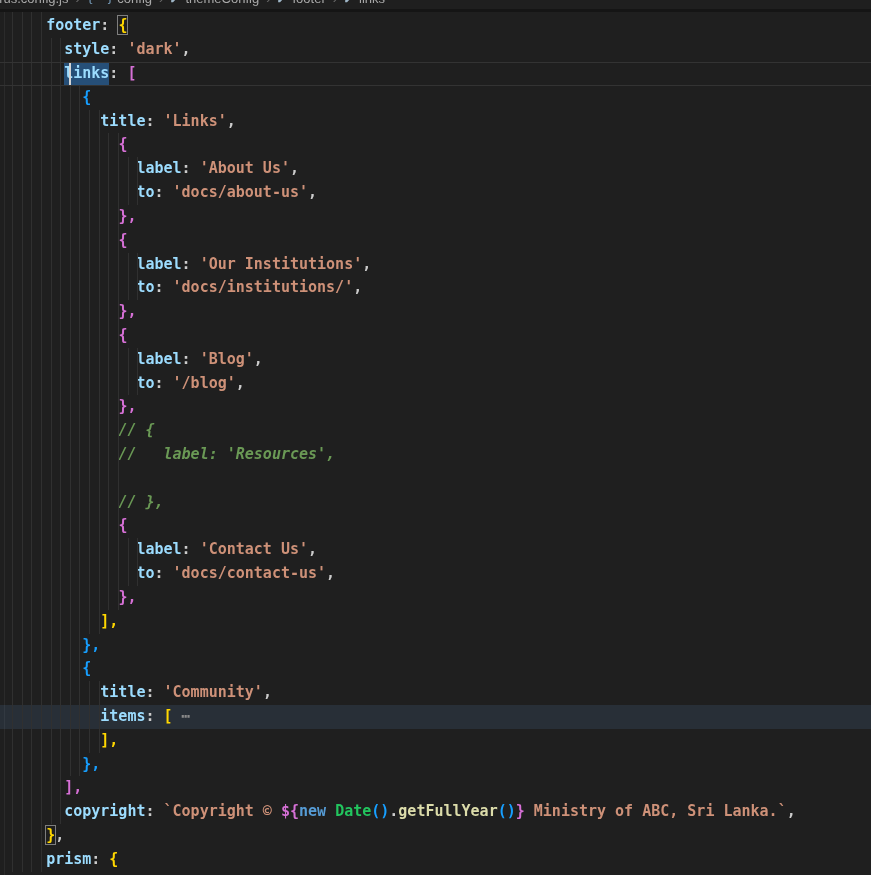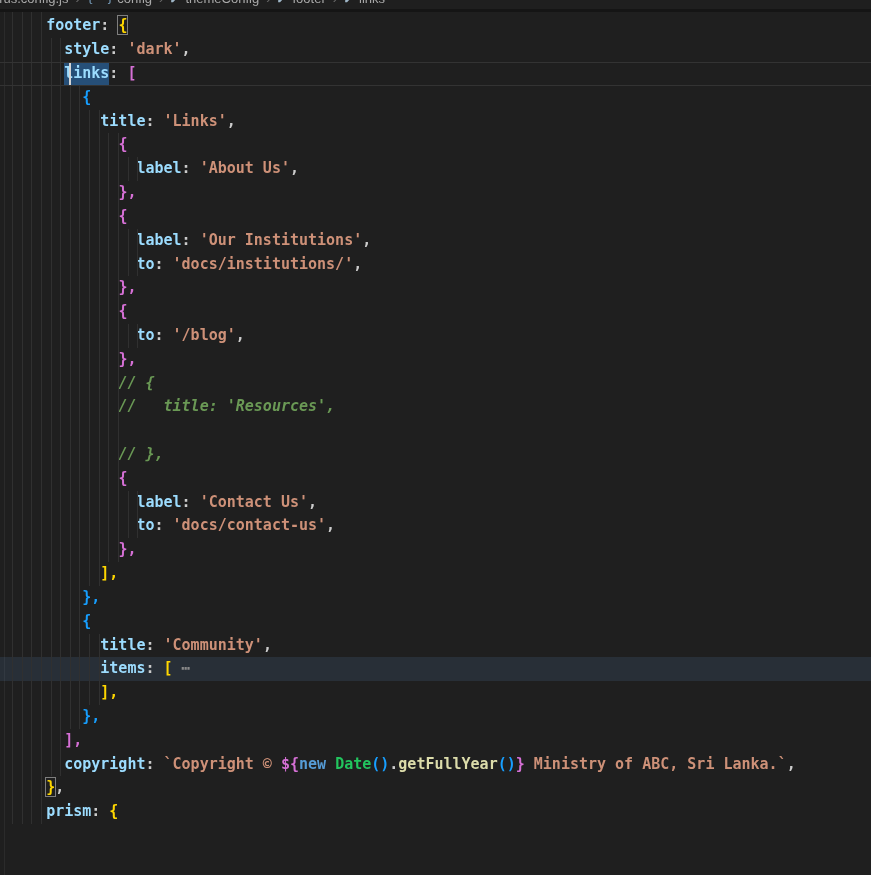--- a/index.html
+++ b/index.html
@@ -42,30 +42,32 @@
   <div class="vline"></div>
   <div id="code">
       <div class="line"><span class="guides" style="width: 30.099px;"></span><span class="pl">    </span><span class="g">}</span><span class="pl">,</span></div>
       <div class="line"><span class="guides" style="width: 30.099px;"></span><span class="pl">    </span><span class="pr">footer</span><span class="pl">: </span><span class="g match">{</span></div>
       <div class="line"><span class="guides" style="width: 49.365px;"></span><span class="pl">      </span><span class="pr">style</span><span class="pl">: </span><span class="st">'dark'</span><span class="pl">,</span></div>
       <div class="line current"><span class="guides" style="width: 49.365px;"></span><span class="pl">      </span><span class="pr sel">links</span><span class="pl">: </span><span class="p">[</span><span class="cursor" style="left: 68.998px;"></span></div>
       <div class="line"><span class="guides" style="width: 68.631px;"></span><span class="pl">        </span><span class="b">{</span></div>
       <div class="line"><span class="guides" style="width: 87.897px;"></span><span class="pl">          </span><span class="pr">title</span><span class="pl">: </span><span class="st">'Links'</span><span class="pl">,</span></div>
       <div class="line"><span class="guides" style="width: 107.163px;"></span><span class="pl">            </span><span class="p">{</span></div>
       <div class="line"><span class="guides" style="width: 126.429px;"></span><span class="pl">              </span><span class="pr">label</span><span class="pl">: </span><span class="st">'About Us'</span><span class="pl">,</span></div>
+      <div class="line"><span class="guides" style="width: 126.429px;"></span><span class="pl">              </span><span class="pr">to</span><span class="pl">: </span><span class="st">'docs/about-us'</span><span class="pl">,</span></div>
       <div class="line"><span class="guides" style="width: 107.163px;"></span><span class="pl">            </span><span class="p">},</span></div>
       <div class="line"><span class="guides" style="width: 107.163px;"></span><span class="pl">            </span><span class="p">{</span></div>
       <div class="line"><span class="guides" style="width: 126.429px;"></span><span class="pl">              </span><span class="pr">label</span><span class="pl">: </span><span class="st">'Our Institutions'</span><span class="pl">,</span></div>
       <div class="line"><span class="guides" style="width: 126.429px;"></span><span class="pl">              </span><span class="pr">to</span><span class="pl">: </span><span class="st">'docs/institutions/'</span><span class="pl">,</span></div>
       <div class="line"><span class="guides" style="width: 107.163px;"></span><span class="pl">            </span><span class="p">},</span></div>
       <div class="line"><span class="guides" style="width: 107.163px;"></span><span class="pl">            </span><span class="p">{</span></div>
+      <div class="line"><span class="guides" style="width: 126.429px;"></span><span class="pl">              </span><span class="pr">label</span><span class="pl">: </span><span class="st">'Blog'</span><span class="pl">,</span></div>
       <div class="line"><span class="guides" style="width: 126.429px;"></span><span class="pl">              </span><span class="pr">to</span><span class="pl">: </span><span class="st">'/blog'</span><span class="pl">,</span></div>
       <div class="line"><span class="guides" style="width: 107.163px;"></span><span class="pl">            </span><span class="p">},</span></div>
       <div class="line"><span class="guides" style="width: 107.163px;"></span><span class="pl">            </span><span class="cm">// {</span></div>
-      <div class="line"><span class="guides" style="width: 107.163px;"></span><span class="pl">            </span><span class="cm">//   title: 'Resources',</span></div>
+      <div class="line"><span class="guides" style="width: 107.163px;"></span><span class="pl">            </span><span class="cm">//   label: 'Resources',</span></div>
       <div class="line"><span class="guides" style="width: 107.163px;"></span><span class="pl">            </span></div>
       <div class="line"><span class="guides" style="width: 107.163px;"></span><span class="pl">            </span><span class="cm">// },</span></div>
       <div class="line"><span class="guides" style="width: 107.163px;"></span><span class="pl">            </span><span class="p">{</span></div>
       <div class="line"><span class="guides" style="width: 126.429px;"></span><span class="pl">              </span><span class="pr">label</span><span class="pl">: </span><span class="st">'Contact Us'</span><span class="pl">,</span></div>
       <div class="line"><span class="guides" style="width: 126.429px;"></span><span class="pl">              </span><span class="pr">to</span><span class="pl">: </span><span class="st">'docs/contact-us'</span><span class="pl">,</span></div>
       <div class="line"><span class="guides" style="width: 107.163px;"></span><span class="pl">            </span><span class="p">},</span></div>
       <div class="line"><span class="guides" style="width: 87.897px;"></span><span class="pl">          </span><span class="g">],</span></div>
       <div class="line"><span class="guides" style="width: 68.631px;"></span><span class="pl">        </span><span class="b">},</span></div>
       <div class="line"><span class="guides" style="width: 68.631px;"></span><span class="pl">        </span><span class="b">{</span></div>
       <div class="line"><span class="guides" style="width: 87.897px;"></span><span class="pl">          </span><span class="pr">title</span><span class="pl">: </span><span class="st">'Community'</span><span class="pl">,</span></div>

